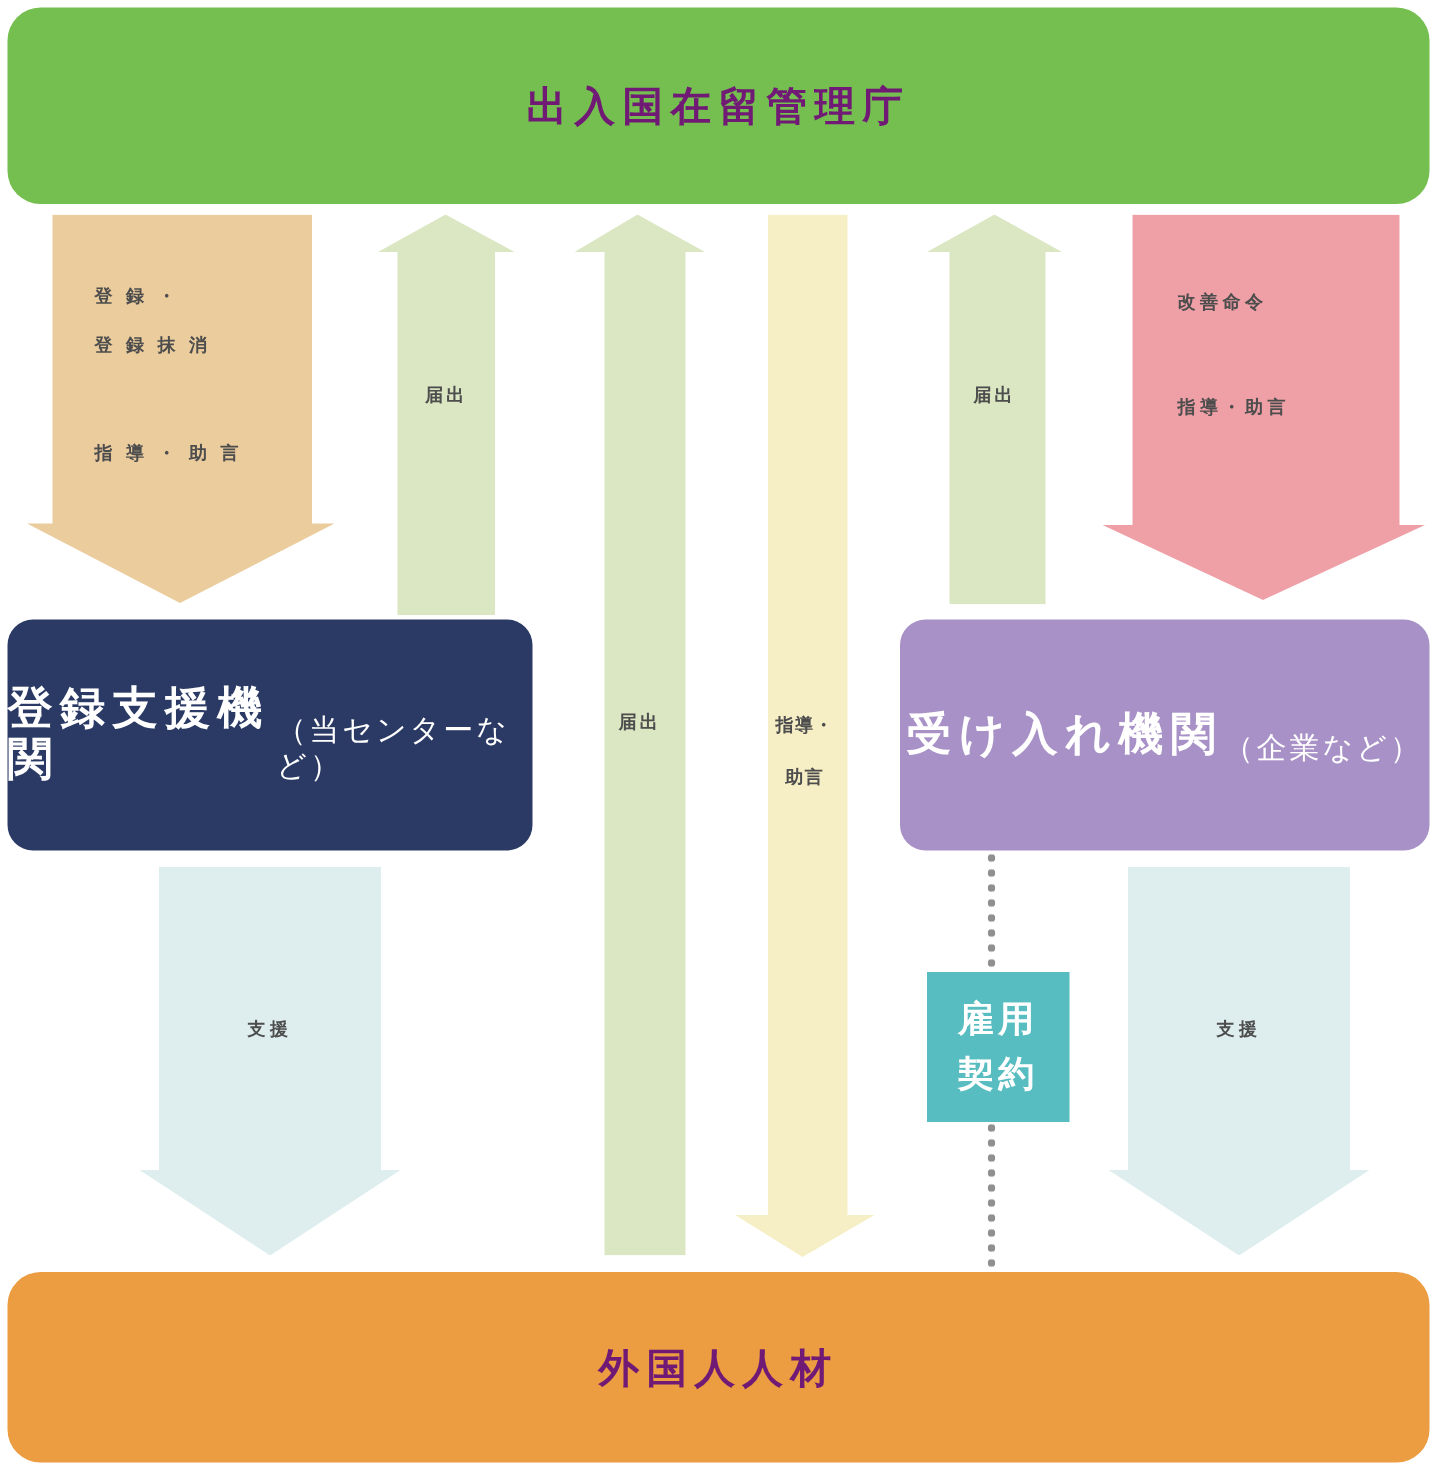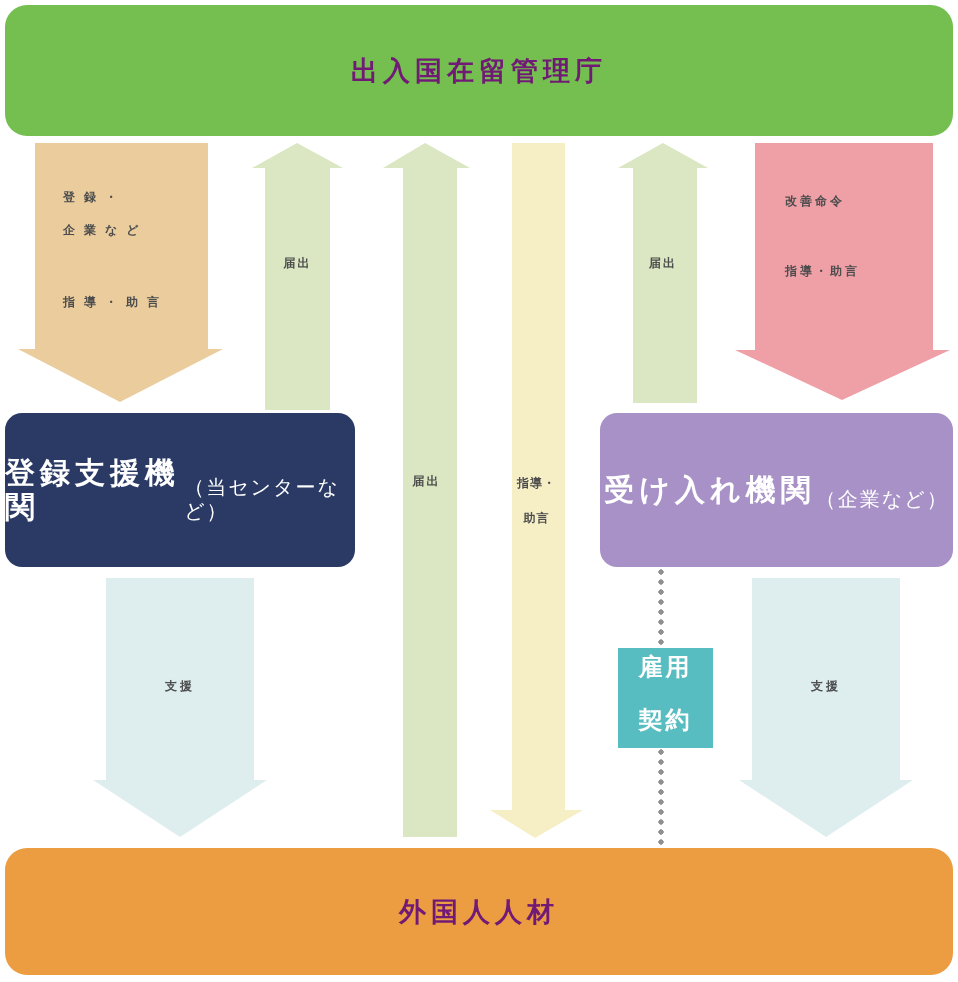--- a/index.html
+++ b/index.html
@@ -64,36 +64,36 @@
   .lbl-report-long{top:330px;}
   .lbl-guidance{top:323px;line-height:35px;letter-spacing:1px;}
   .lbl-support{top:100px;letter-spacing:3px;}
   .alabel p{margin:0;}
 
   
   .dotted-line{position:absolute;left:658px;top:567px;width:6px;height:283px;
     background-image:radial-gradient(circle,var(--c-dot) 2.5px,rgba(0,0,0,0) 2.7px);
     background-size:6px 10px;background-repeat:repeat-y;background-position:center top;}
   .contract-box{position:absolute;left:618px;top:648px;width:95px;height:100px;background:var(--c-teal);
-    display:flex;align-items:flex-start;justify-content:center;text-align:center;
+    display:flex;align-items:center;justify-content:center;text-align:center;
     color:#ffffff;font-size:24px;font-weight:bold;line-height:37px;letter-spacing:3px;}
 </style>
 </head>
 <body>
 
 <div class="canvas">
 
   <div class="bar bar-top">
     <span>出入国在留管理庁</span>
   </div>
 
   <div class="arrow ar-registration">
     <div class="alabel lbl-registration">
       <p>登録・</p>
-      <p>企業など</p>
+      <p>登録抹消</p>
       <p class="gap">指導・助言</p>
     </div>
   </div>
 
   <div class="arrow ar-report-left">
     <div class="alabel lbl-center lbl-report-short">届出</div>
   </div>
 
   <div class="arrow ar-report-center">
     <div class="alabel lbl-center lbl-report-long">届出</div>
@@ -131,21 +131,21 @@
     <div class="alabel lbl-center lbl-support">支援</div>
   </div>
   <div class="arrow ar-support-right">
     <div class="alabel lbl-center lbl-support">支援</div>
   </div>
 
   <div class="dotted-line"></div>
   <div class="contract-box">
     <div>
       <p style="margin:0">雇用</p>
-      <p style="margin:16px">契約</p>
+      <p style="margin:0">契約</p>
     </div>
   </div>
 
   <div class="bar bar-bottom">
     <span>外国人人材</span>
   </div>
 
 </div>
 
 </body></html>

